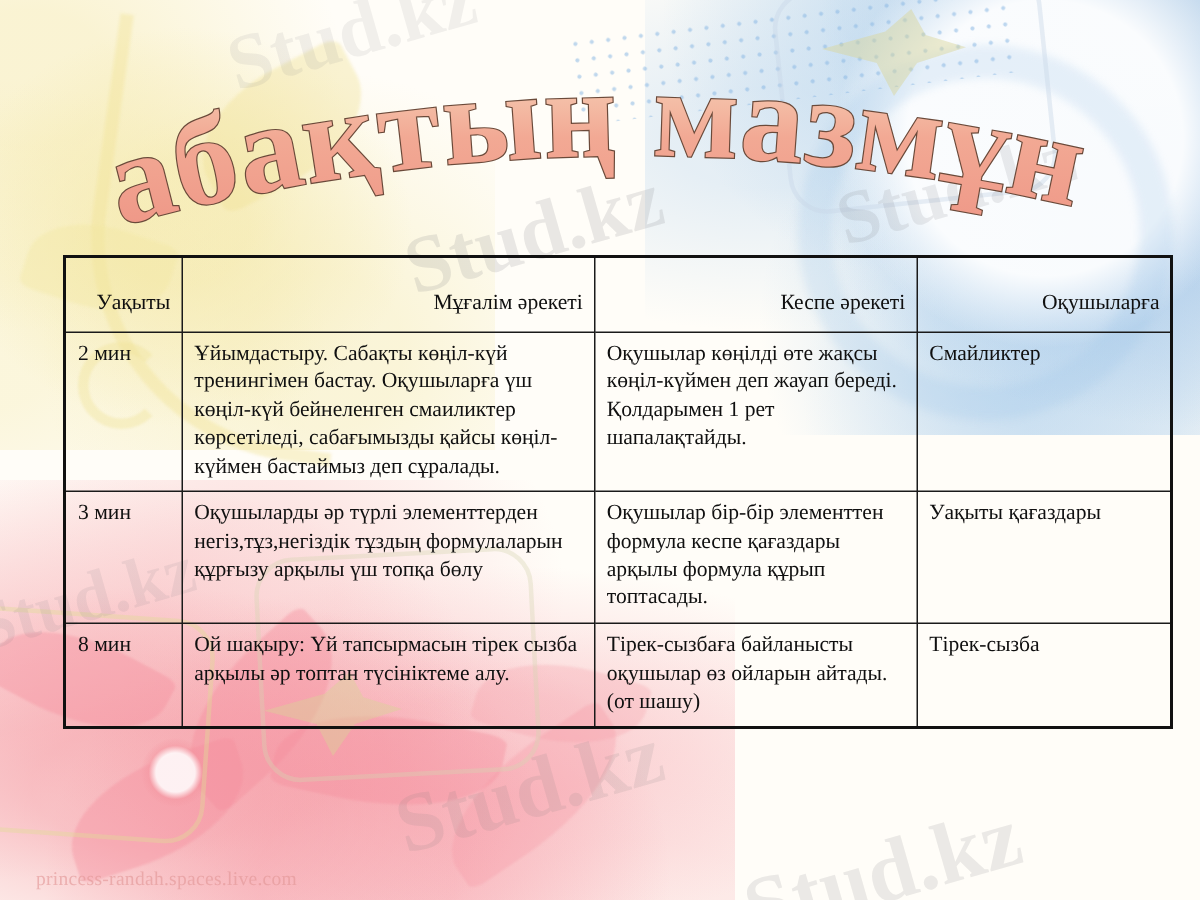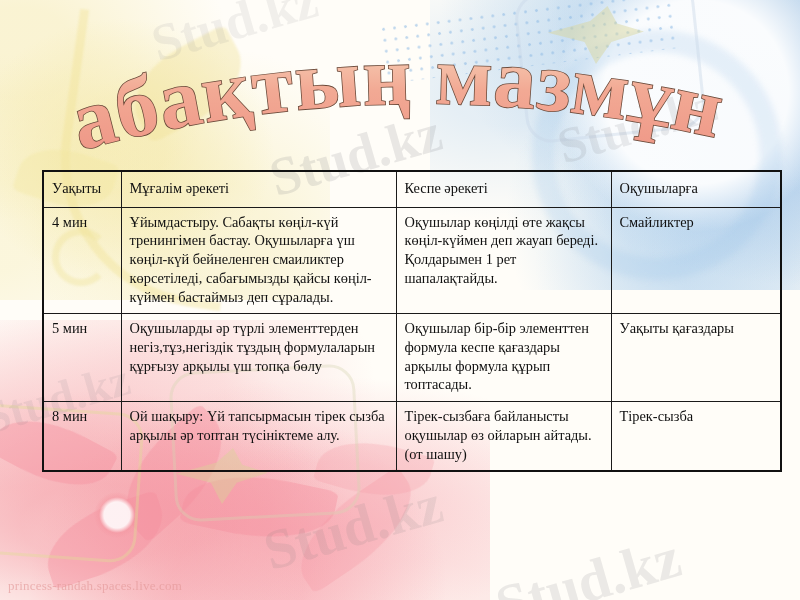--- a/index.html
+++ b/index.html
@@ -127,21 +127,21 @@
     color:rgba(120,120,125,0.16); white-space:nowrap;
   }
   .wm-a { top:124px; left:268px; font-size:54px; transform:rotate(-16deg); }
   .wm-b { top:96px; left:556px; font-size:50px; transform:rotate(-16deg); color:rgba(120,120,125,0.14); }
   .wm-c { top:495px; left:262px; font-size:56px; transform:rotate(-16deg); color:rgba(120,120,125,0.13); }
   .wm-d { top:548px; left:494px; font-size:58px; transform:rotate(-16deg); color:rgba(120,120,125,0.15); }
   .wm-e { top:-8px; left:150px; font-size:52px; transform:rotate(-16deg); color:rgba(120,120,125,0.10); }
   .wm-f { top:372px; left:-18px; font-size:46px; transform:rotate(-16deg); color:rgba(120,120,125,0.11); }
 
   .footer-url {
-    position:absolute; left:8px; bottom:6px;
+    position:absolute; left:24px; bottom:6px;
     font-family:"Liberation Serif", serif; font-size:13px;
     color:rgba(226,150,150,0.62); letter-spacing:0.2px;
     white-space:nowrap; pointer-events:none; user-select:none;
   }
 
   
   #title-wrap {
     position:absolute; top:40px; left:0; width:800px; height:130px;
   }
   #title-wrap svg { display:block; width:800px; height:130px; overflow:visible; }
@@ -164,21 +164,21 @@
   #lesson-table td {
     border:1px solid #1a1a1a;
     vertical-align:top;
     padding:5px 7px 7px 8px;
     font-family:"Liberation Serif", serif;
     font-size:14.4px;
     line-height:1.30;
     color:#101010;
     background:transparent;
   }
-  #lesson-table tr.header-row td { padding-top:7px; padding-bottom:9px; }
+  #lesson-table tr.header-row td { padding-top:21px; padding-bottom:9px;text-align:right; }
   #lesson-table { border:2px solid #111; }
   .col-time  { width:78px; }
   .col-teach { width:275px; }
   .col-pupil { width:215px; }
   .col-res   { width:170px; }
   .cell-text { display:block; white-space:pre-line; }
 </style>
 </head>
 <body>
 
@@ -253,36 +253,36 @@
         <td>
             <span class="cell-text">Кеспе әрекеті</span>
           </td>
         <td>
             <span class="cell-text">Оқушыларға</span>
           </td>
       </tr>
 
       <tr>
         <td>
-            <span class="cell-text">4 мин</span>
+            <span class="cell-text">2 мин</span>
           </td>
         <td>
             <span class="cell-text">Ұйымдастыру. Сабақты көңіл-күй тренингімен бастау. Оқушыларға үш көңіл-күй бейнеленген смаиликтер көрсетіледі, сабағымызды қайсы көңіл-күймен бастаймыз деп сұралады.</span>
           </td>
         <td>
             <span class="cell-text">Оқушылар көңілді өте жақсы көңіл-күймен деп жауап береді. Қолдарымен 1 рет шапалақтайды.</span>
           </td>
         <td>
             <span class="cell-text">Смайликтер</span>
           </td>
       </tr>
 
       <tr>
         <td>
-            <span class="cell-text">5 мин</span>
+            <span class="cell-text">3 мин</span>
           </td>
         <td>
             <span class="cell-text">Оқушыларды әр түрлі элементтерден негіз,тұз,негіздік тұздың формулаларын құрғызу арқылы  үш топқа бөлу</span>
           </td>
         <td>
             <span class="cell-text">Оқушылар бір-бір элементтен формула кеспе қағаздары арқылы формула құрып  топтасады.</span>
           </td>
         <td>
             <span class="cell-text">Уақыты қағаздары</span>
           </td>

